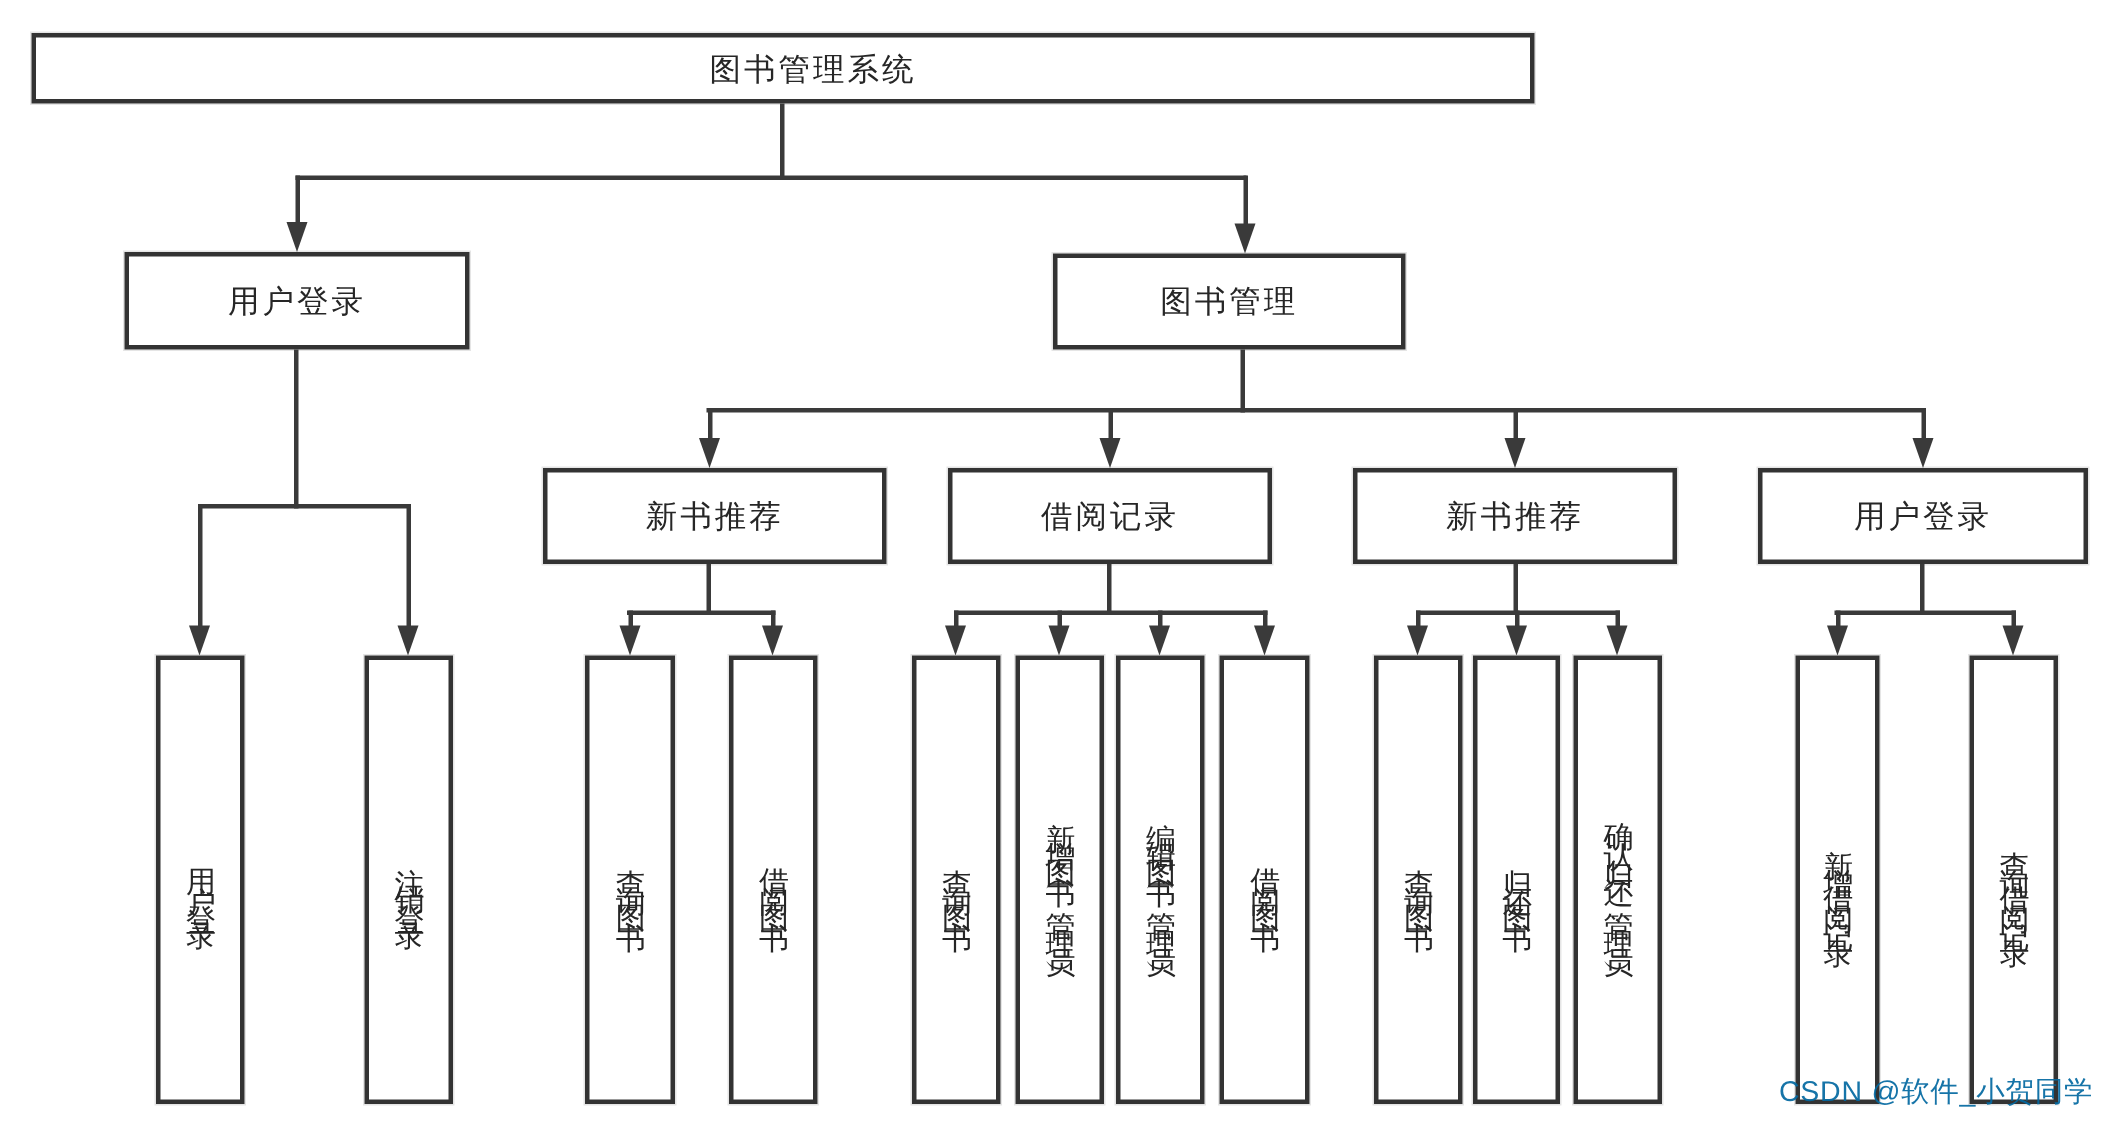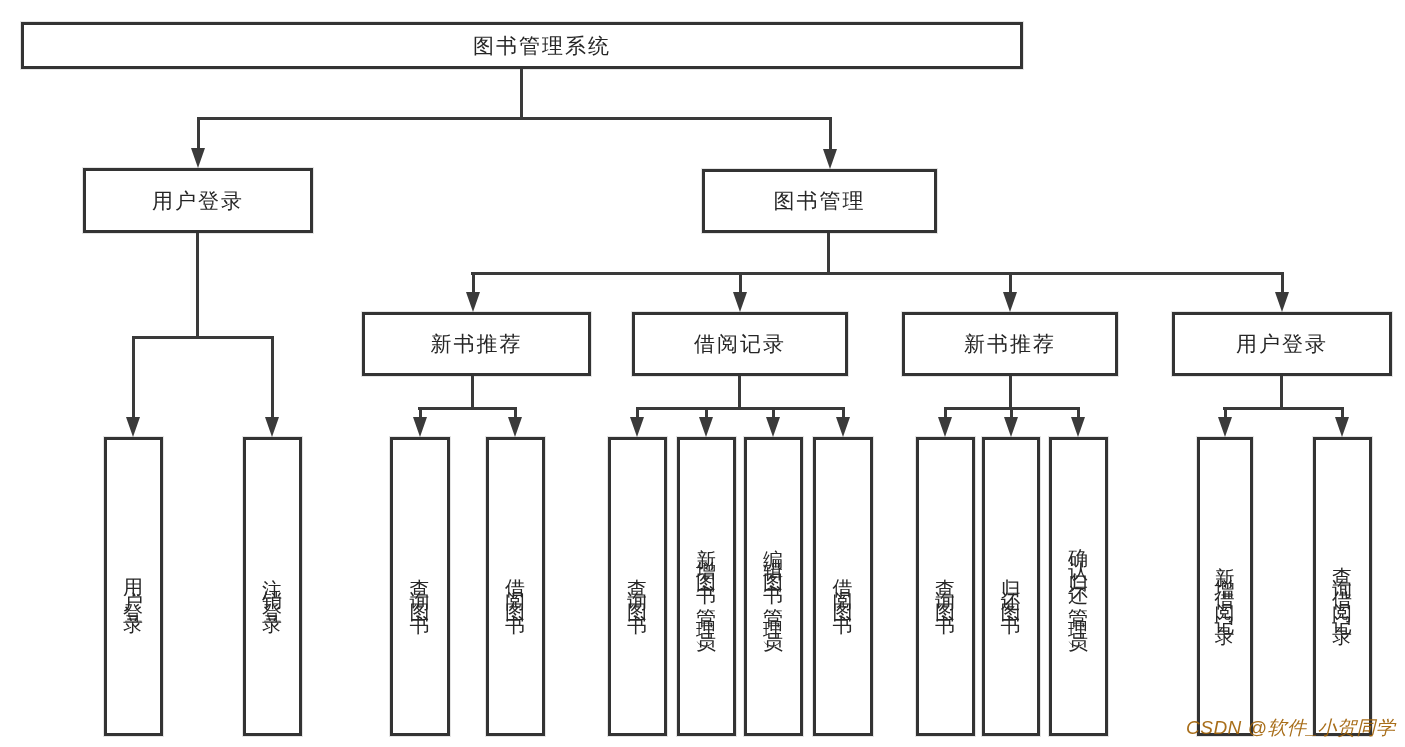--- a/index.html
+++ b/index.html
@@ -47,25 +47,24 @@
     width: 0; height: 0;
     border-left: 7px solid transparent;
     border-right: 7px solid transparent;
     border-top: 20px solid #3a3a3a;
   }
   .watermark {
     position: absolute;
     left: 1186px; top: 715px;
     font-size: 19px;
     letter-spacing: 0.5px;
-    color: #a16207;
+    color: #0369a1;
     opacity: 0.92;
     z-index: 10;
     white-space: nowrap;
-    font-style: italic;
   }
 </style>
 </head>
 <body>
 
 <div class="canvas">
 
   <div class="box hnode" style="left:21px; top:22px; width:1002px; height:47px;padding-left:40px;">
     <span>图书管理系统</span>
   </div>

